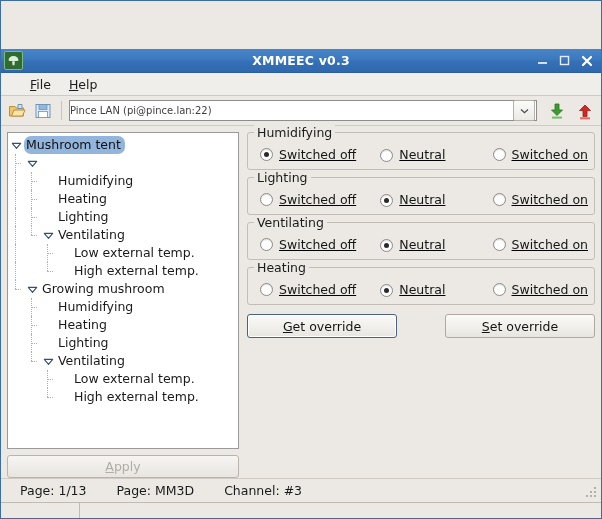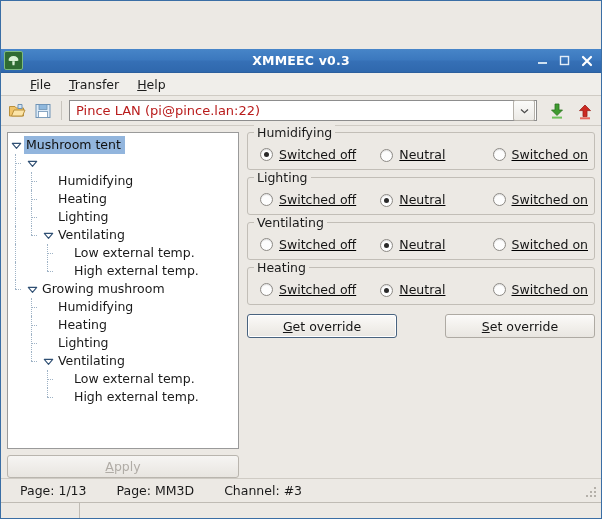--- a/index.html
+++ b/index.html
@@ -124,23 +124,22 @@
     box-sizing: border-box;
     background: #ffffff;
     border: 1px solid #8d8d8d;
     display: flex;
     align-items: center;
     position: relative;
     margin-right: 2px;
   }
   .combo-text {
     flex: 1 1 auto;
-    padding-left: 6px;
-    font-size: 13px;
-    color: #b91c1c;
+    font-size: 10px;
+    color: #404040;
     white-space: nowrap;
     overflow: hidden;
   }
   .combo-arrow {
     width: 20px; height: 19px;
     margin-right: 1px;
     background: linear-gradient(to bottom, #fbfbfa, #eceae6);
     border: 1px solid #b5b1aa;
     border-radius: 2px;
     display: flex; align-items: center; justify-content: center;
@@ -179,20 +178,21 @@
     font-size: 12.5px;
     color: #1a1a1a;
     white-space: nowrap;
     position: relative;
     cursor: default;
   }
   .tree-label { padding: 0 4px 0 2px; line-height: 18px; }
   .tree-row.selected .tree-label {
     background: #92b5dd;
     color: #101010;
+    border-radius: 7px;
   }
   .twisty {
     width: 16px; height: 18px;
     display: flex; align-items: center; justify-content: center;
     flex: 0 0 auto;
   }
   .twisty svg { display: block; }
   .guide {
     width: 16px; height: 18px;
     flex: 0 0 auto;
@@ -390,21 +390,20 @@
       <div class="win-btn">
         <svg width="12" height="12" viewBox="0 0 12 12">
             <path d="M2 2 L10 10 M10 2 L2 10" stroke="#ffffff" stroke-width="2.2" stroke-linecap="round"></path>
           </svg>
       </div>
     </div>
   </div>
 
   <div class="menubar">
     <div class="menu-item"><span class="acc">F</span><span>ile</span></div>
-    <div class="menu-item"><span class="acc">T</span><span>ransfer</span></div>
     <div class="menu-item"><span class="acc">H</span><span>elp</span></div>
   </div>
 
   <div class="toolbar">
     <div class="tb-icon">
       <svg width="18" height="18" viewBox="0 0 18 18">
         <path d="M1.5 4.5 L7 4.5 L8.3 6 L15.5 6 L15.5 14 L1.5 14 Z" fill="#f0c46a" stroke="#b9903c" stroke-width="1"></path>
         <path d="M3.5 14 L6 8 L17 8 L14.5 14 Z" fill="#fbe4a8" stroke="#b9903c" stroke-width="1"></path>
         <path d="M10 2.5 L14 2.5 L14 6.5 L10 6.5 Z" fill="#cfe3f5" stroke="#6f93b5" stroke-width="1"></path>
       </svg>

